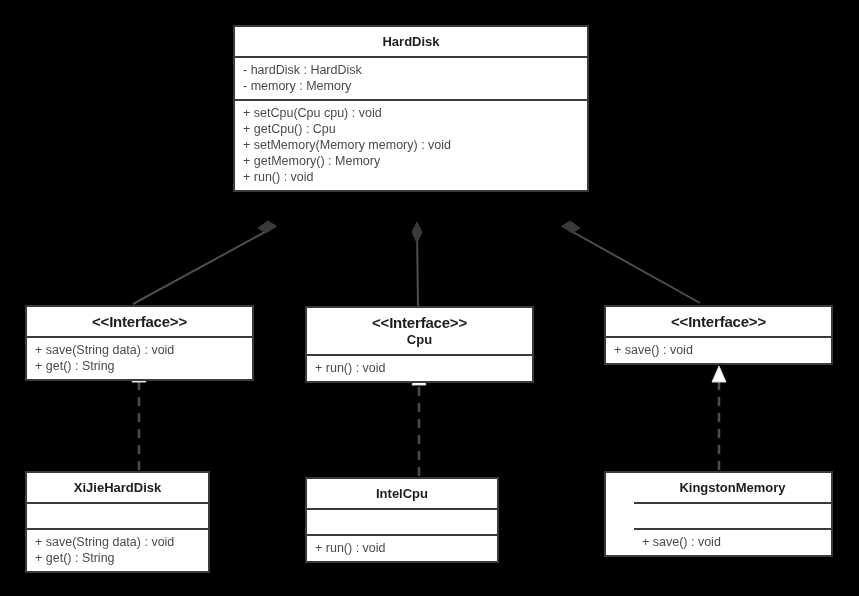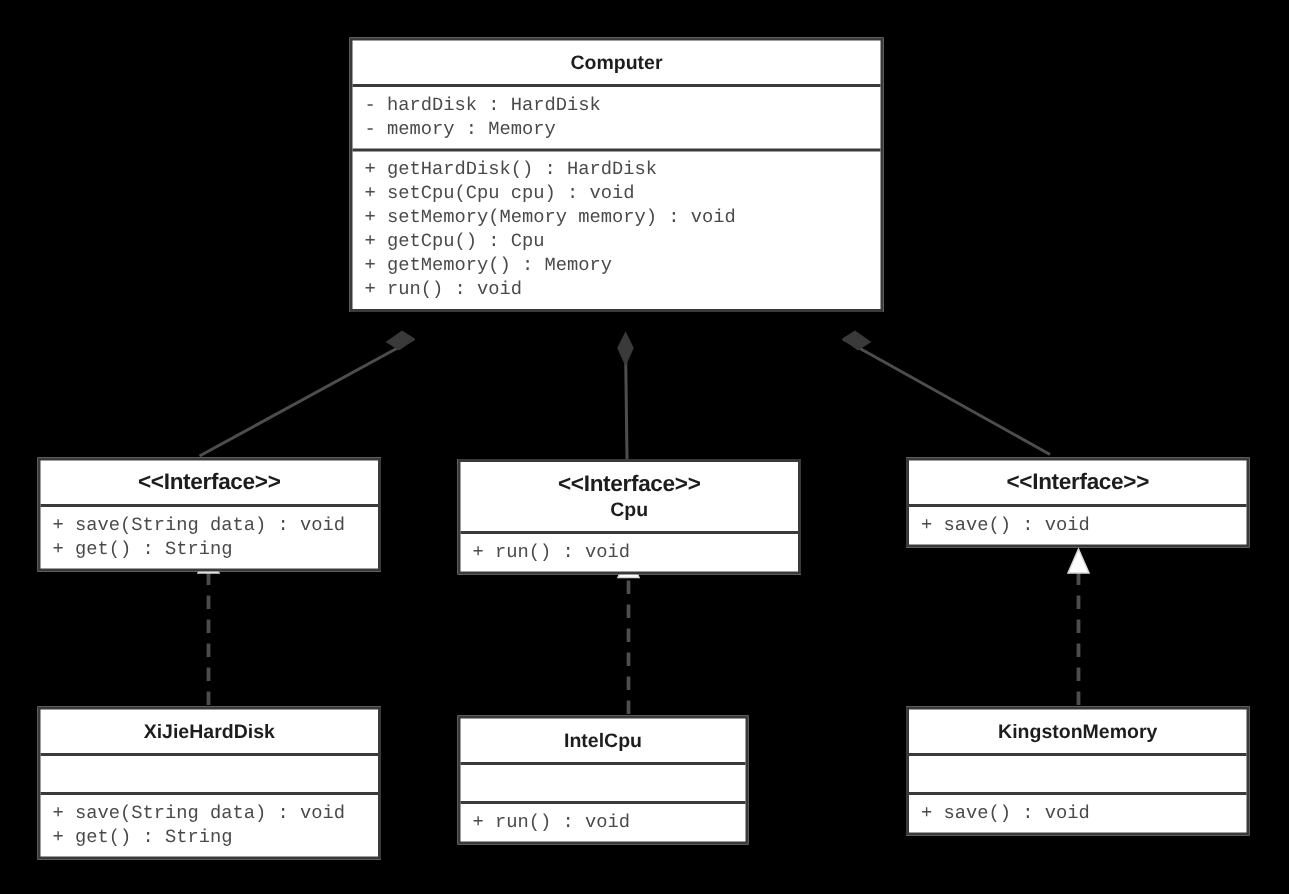--- a/index.html
+++ b/index.html
@@ -58,21 +58,20 @@
     font-size: 13px;
   }
   .members {
     padding: 4px 6px 5px 8px;
     font-size: 12.5px;
     color: #4a4a4a;
     line-height: 16px;
   }
   .members .row {
     white-space: nowrap;
-    font-family: Liberation Mono, monospace;
   }
   .members.empty {
     min-height: 26px;
   }
 </style>
 </head>
 <body>
 
 <div id="canvas">
 
@@ -104,31 +103,30 @@
     </g>
 
     <g>
       <line x1="719" y1="470" x2="719" y2="382" stroke="#4d4d4d" stroke-width="2.5" stroke-dasharray="9,7"></line>
       <polygon points="719,366 712,382 726,382" fill="#ffffff" stroke="#d8d8d8" stroke-width="1"></polygon>
     </g>
   </svg>
 
   <div class="uml-box" style="left:233px; top:25px; width:356px;">
     <div class="compartment hdr">
-      <span class="cname">Computer</span>
+      <span class="cname">HardDisk</span>
     </div>
     <div class="compartment members">
       <div class="row">- hardDisk : HardDisk</div>
       <div class="row">- memory : Memory</div>
     </div>
     <div class="compartment members">
-      <div class="row">+ getHardDisk() : HardDisk</div>
       <div class="row">+ setCpu(Cpu cpu) : void</div>
+      <div class="row">+ getCpu() : Cpu</div>
       <div class="row">+ setMemory(Memory memory) : void</div>
-      <div class="row">+ getCpu() : Cpu</div>
       <div class="row">+ getMemory() : Memory</div>
       <div class="row">+ run() : void</div>
     </div>
   </div>
 
   <div class="uml-box" style="left:25px; top:305px; width:229px;">
     <div class="compartment hdr">
       <span class="stereo">&lt;&lt;Interface&gt;&gt;</span>
     </div>
     <div class="compartment members">
@@ -149,42 +147,42 @@
 
   <div class="uml-box" style="left:604px; top:305px; width:229px;">
     <div class="compartment hdr">
       <span class="stereo">&lt;&lt;Interface&gt;&gt;</span>
     </div>
     <div class="compartment members">
       <div class="row">+ save() : void</div>
     </div>
   </div>
 
-  <div class="uml-box" style="left:25px; top:471px; width:229px;">
+  <div class="uml-box" style="left:25px; top:471px; width:185px;">
     <div class="compartment hdr">
       <span class="cname">XiJieHardDisk</span>
     </div>
     <div class="compartment members empty"></div>
     <div class="compartment members">
       <div class="row">+ save(String data) : void</div>
       <div class="row">+ get() : String</div>
     </div>
   </div>
 
   <div class="uml-box" style="left:305px; top:477px; width:194px;">
     <div class="compartment hdr">
       <span class="cname">IntelCpu</span>
     </div>
     <div class="compartment members empty"></div>
     <div class="compartment members">
       <div class="row">+ run() : void</div>
     </div>
   </div>
 
-  <div class="uml-box" style="left:604px; top:471px; width:229px;">
+  <div class="uml-box" style="left:604px; top:471px; width:229px;padding-left:28px;">
     <div class="compartment hdr">
       <span class="cname">KingstonMemory</span>
     </div>
     <div class="compartment members empty"></div>
     <div class="compartment members">
       <div class="row">+ save() : void</div>
     </div>
   </div>
 
 </div>

